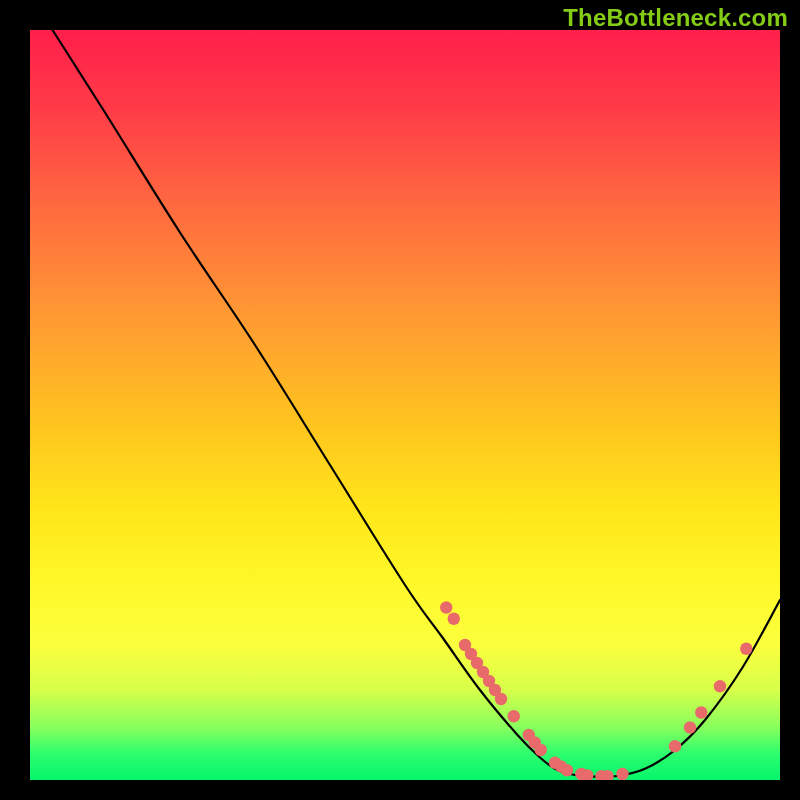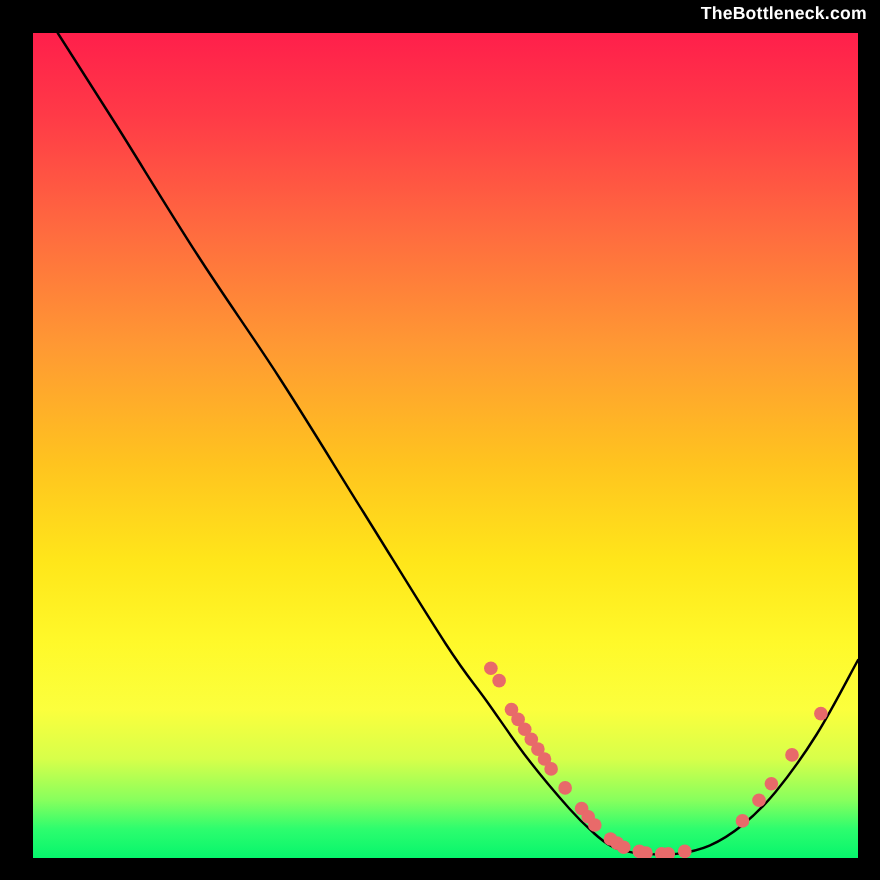--- a/index.html
+++ b/index.html
@@ -8,22 +8,22 @@
     height: 800px;
     background: #000;
     position: relative;
     overflow: hidden;
     font-family: Arial, Helvetica, sans-serif;
   }
   .watermark {
     position: absolute;
     top: 4px;
     right: 12px;
-    color: #ffffff;
-    font-size: 16px;
+    color: #84cc16;
+    font-size: 24px;
     font-weight: bold;
     letter-spacing: 0.2px;
     z-index: 3;
   }
   .plot-area {
     position: absolute;
     left: 30px;
     top: 30px;
     width: 750px;
     height: 750px;

